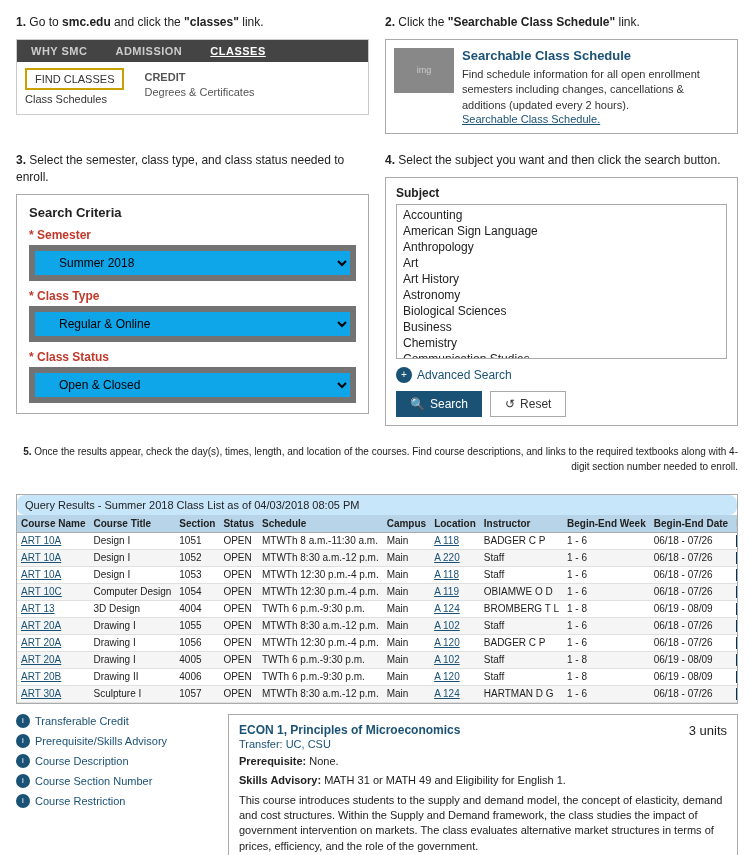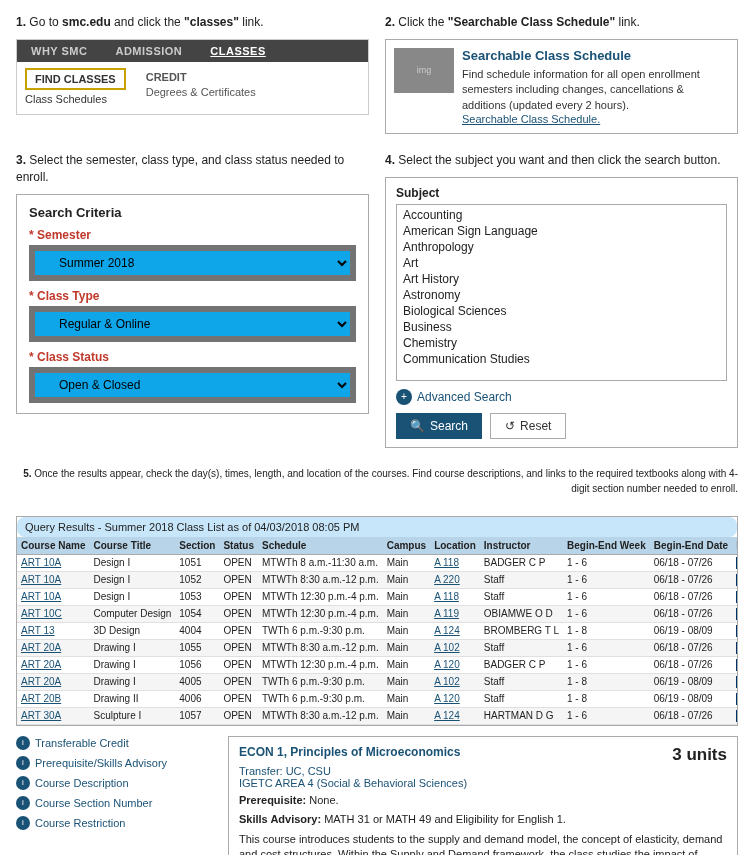--- a/index.html
+++ b/index.html
@@ -47,21 +47,21 @@
     .nav-bottom {
       display: flex;
       background: #fff;
       padding: 6px 8px;
       gap: 20px;
     }
     .nav-find {
       border: 2px solid #c8a000;
       color: #333;
       font-size: 11px;
-      font-weight: bold;
+      font-weight: normal;
       padding: 3px 8px;
     }
     .nav-link {
       font-size: 11px;
       color: #333;
       padding: 3px 0;
     }
     .nav-right {
       display: flex;
       flex-direction: column;
@@ -147,21 +147,21 @@
       padding: 8px 10px;
     }
     .subject-label {
       font-size: 12px;
       font-weight: bold;
       margin-bottom: 4px;
       color: #222;
     }
     .subject-list {
       border: 1px solid #aaa;
-      height: 177px;
+      height: 155px;
       overflow-y: auto;
       font-size: 12px;
       background: #fff;
       padding: 2px 4px;
       margin-bottom: 8px;
     }
     .subject-list div {
       padding: 1px 2px;
       cursor: pointer;
     }
@@ -300,22 +300,22 @@
       font-size: 11px;
     }
     .cd-title {
       font-size: 12px;
       font-weight: bold;
       color: #1a5276;
       display: inline;
     }
     .cd-units {
       float: right;
-      font-weight: bold;
-      font-size: 17px;
+      font-weight: normal;
+      font-size: 13px;
     }
     .cd-transfer { color: #1a5276; font-size: 11px; }
     .cd-body { font-size: 11px; line-height: 1.4; margin-top: 4px; }
   </style>
 </head>
 <body>
 
 <div class="step-row">
 
   <div class="step-col">
@@ -601,21 +601,20 @@
         <span>Course Restriction</span>
       </div>
     </div>
   <div class="course-detail-box">
     <div>
       <span class="cd-title">ECON 1, Principles of Microeconomics</span>
       <span class="cd-units">3 units</span>
     </div>
     <div style="clear:both"></div>
     <div class="cd-transfer">Transfer: UC, CSU</div>
-    <div class="cd-transfer">IGETC AREA 4 (Social &amp; Behavioral Sciences)</div>
     <div class="cd-body">
       <strong>Prerequisite:</strong>
       <span>None.</span>
     </div>
     <div class="cd-body">
       <strong>Skills Advisory:</strong>
       <span>MATH 31 or MATH 49 and Eligibility for English 1.</span>
     </div>
     <div class="cd-body">This course introduces students to the supply and demand model, the concept of elasticity, demand and cost structures. Within the Supply and Demand framework, the class studies the impact of government intervention on markets. The class evaluates alternative market structures in terms of prices, efficiency, and the role of the government.</div>
 

